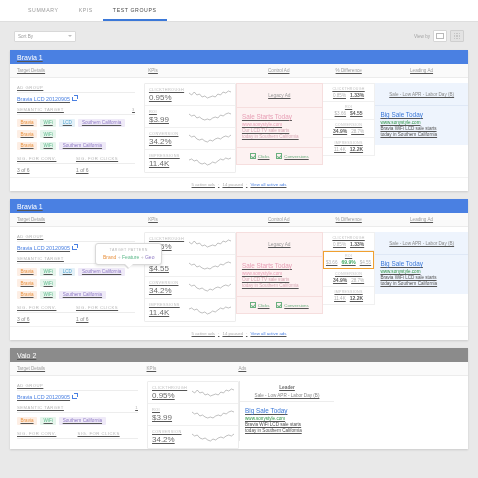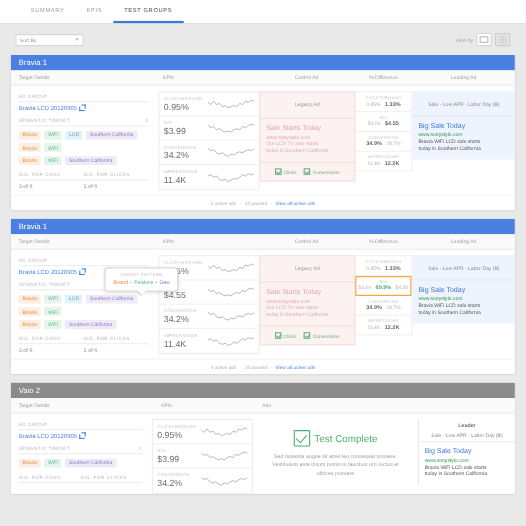--- a/index.html
+++ b/index.html
@@ -27,21 +27,21 @@
   .caret{width:0;height:0;border-left:2px solid transparent;border-right:2px solid transparent;border-top:2.5px solid #bdbdbd;}
   .viewby{margin-left:auto;display:flex;align-items:center;gap:3px;}
   .viewby-label{font-size:4.6px;color:#a4a4a4;}
   .vbtn{width:12px;height:10px;border:1px solid #d6d6d6;background:#fff;display:flex;align-items:center;justify-content:center;cursor:pointer;border-radius:1px;}
   .vbtn.sel{background:#e3e3e3;border-color:#cfcfcf;}
   .vbtn .sq{width:6px;height:4.5px;border:1px solid #b9b9b9;}
   .grid9{display:grid;grid-template-columns:repeat(3,1.6px);grid-template-rows:repeat(3,1.6px);gap:.8px;}
   .grid9 i{background:#c6c6c6;display:block;}
 
   
-  .card{margin:0 10px 8px 10px;background:#fff;box-shadow:0 1px 2px rgba(0,0,0,.13);}
+  .card{margin:0 10px 8px 10px;background:#fff;box-shadow:0 1px 2px rgba(0,0,0,.13);text-decoration:underline;}
   .card-head{height:14px;display:flex;align-items:center;padding-left:7px;box-sizing:border-box;color:#fff;font-size:7px;}
   .card-head.blue{background:#4a80e2;}
   .card-head.gray{background:#8b8b8b;}
   .colhead{height:13px;display:flex;align-items:center;border-bottom:1px solid #ececec;background:#fafafa;font-size:4.6px;color:#a0a0a0;}
   .colhead span{display:block;}
   .c-target{width:135px;padding-left:7px;box-sizing:border-box;}
   .c-kpi{width:95px;padding-left:6px;box-sizing:border-box;}
   .c-control{width:89px;text-align:center;}
   .c-diff{width:54px;text-align:center;}
   .c-lead{width:95px;text-align:center;}
@@ -545,27 +545,20 @@
           <div class="kpi-txt">
               <div class="kpi-name">CONVERSION</div>
               <div class="kpi-val">34.2%</div>
             </div>
           <svg class="spark" viewBox="0 0 48 11" preserveAspectRatio="none">
               <polyline fill="none" stroke="#777" stroke-width=".5" points="0,2 3,4 6,3 9,6 12,7 15,6 18,8 21,9 24,7 27,8 30,6 33,5 36,6 39,4 42,3 45,4 48,2"></polyline>
             </svg>
         </div>
       </div>
 
-      <div class="testcomplete">
-        <div class="tc-head">
-          <span class="tc-box"></span>
-          <span class="tc-title">Test Complete</span>
-        </div>
-        <div class="tc-body">Sed molestie augue sit amet leo consequat posuere. Vestibulum ante ipsum primis in faucibus orci luctus et ultrices posuere</div>
-      </div>
 
       <div class="lead" style="border-left:1px solid #e8e8e8;background:#fff;">
         <div class="lead-lbl">Leader</div>
         <div class="lead-title" style="height:12px;border-bottom:1px solid #ededed;">Sale - Low APR - Labor Day (B)</div>
         <div class="ad">
           <div class="ad-h blue">Big Sale Today</div>
           <div class="ad-u green">www.sonystyle.com</div>
           <div class="ad-d dark">Bravia WiFi LCD sale starts</div>
           <div class="ad-d dark">today in Southern California</div>
         </div>

